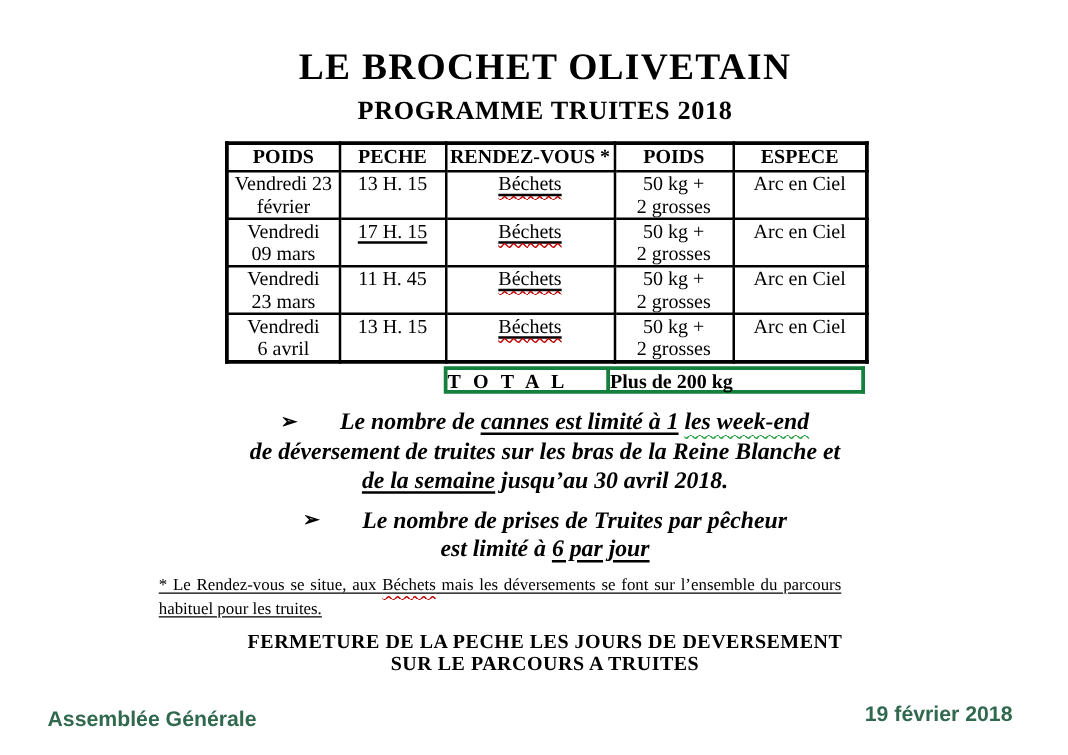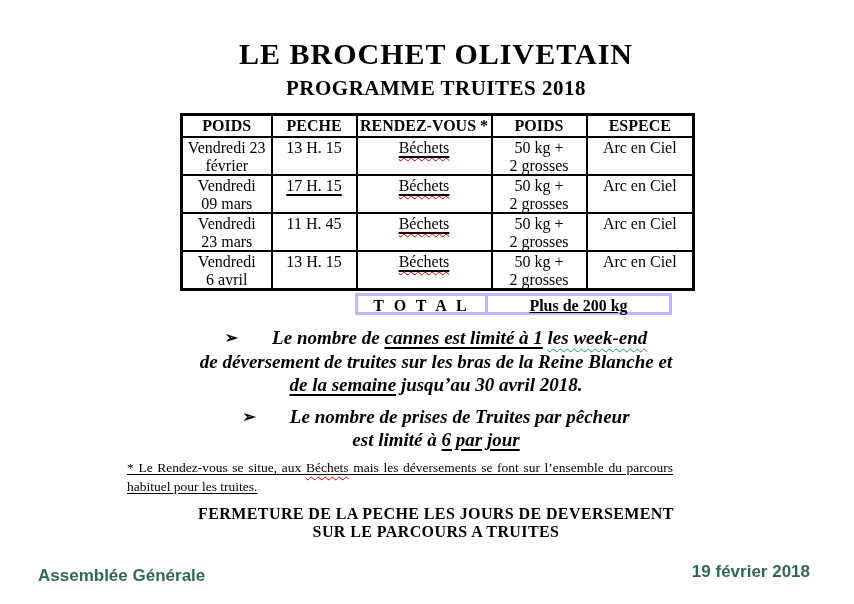--- a/index.html
+++ b/index.html
@@ -51,30 +51,30 @@
     font-size: 16px;
     height: 37px;
     line-height: 17.5px;
     vertical-align: top;
     padding-top: 1px;
     font-weight: normal;
   }
 
   .total-strip { display: flex; margin: 2px 0 0 337px; }
   .total-cell {
-    border: 3px solid #c4b5fd;
-    font-weight: bold;
-    font-size: 16px;
-    text-align: center;
+    border: 3px solid #15803d;
+    font-weight: bold;
+    font-size: 16px;
+    text-align: left;
     height: 22px;
     line-height: 17px;
     padding-top: 1px;
   }
   .total-label { width: 133px; letter-spacing: 3px; }
-  .total-value { width: 184px; border-left: none; text-decoration: underline; }
+  .total-value { width: 204px; border-left: none; }
 
   .bullets {
     text-align: center;
     font-weight: bold;
     font-style: italic;
     font-size: 19px;
     line-height: 23px;
     margin-top: 11px;
   }
   .bullet2 { margin-top: 10px; line-height: 22px; }

